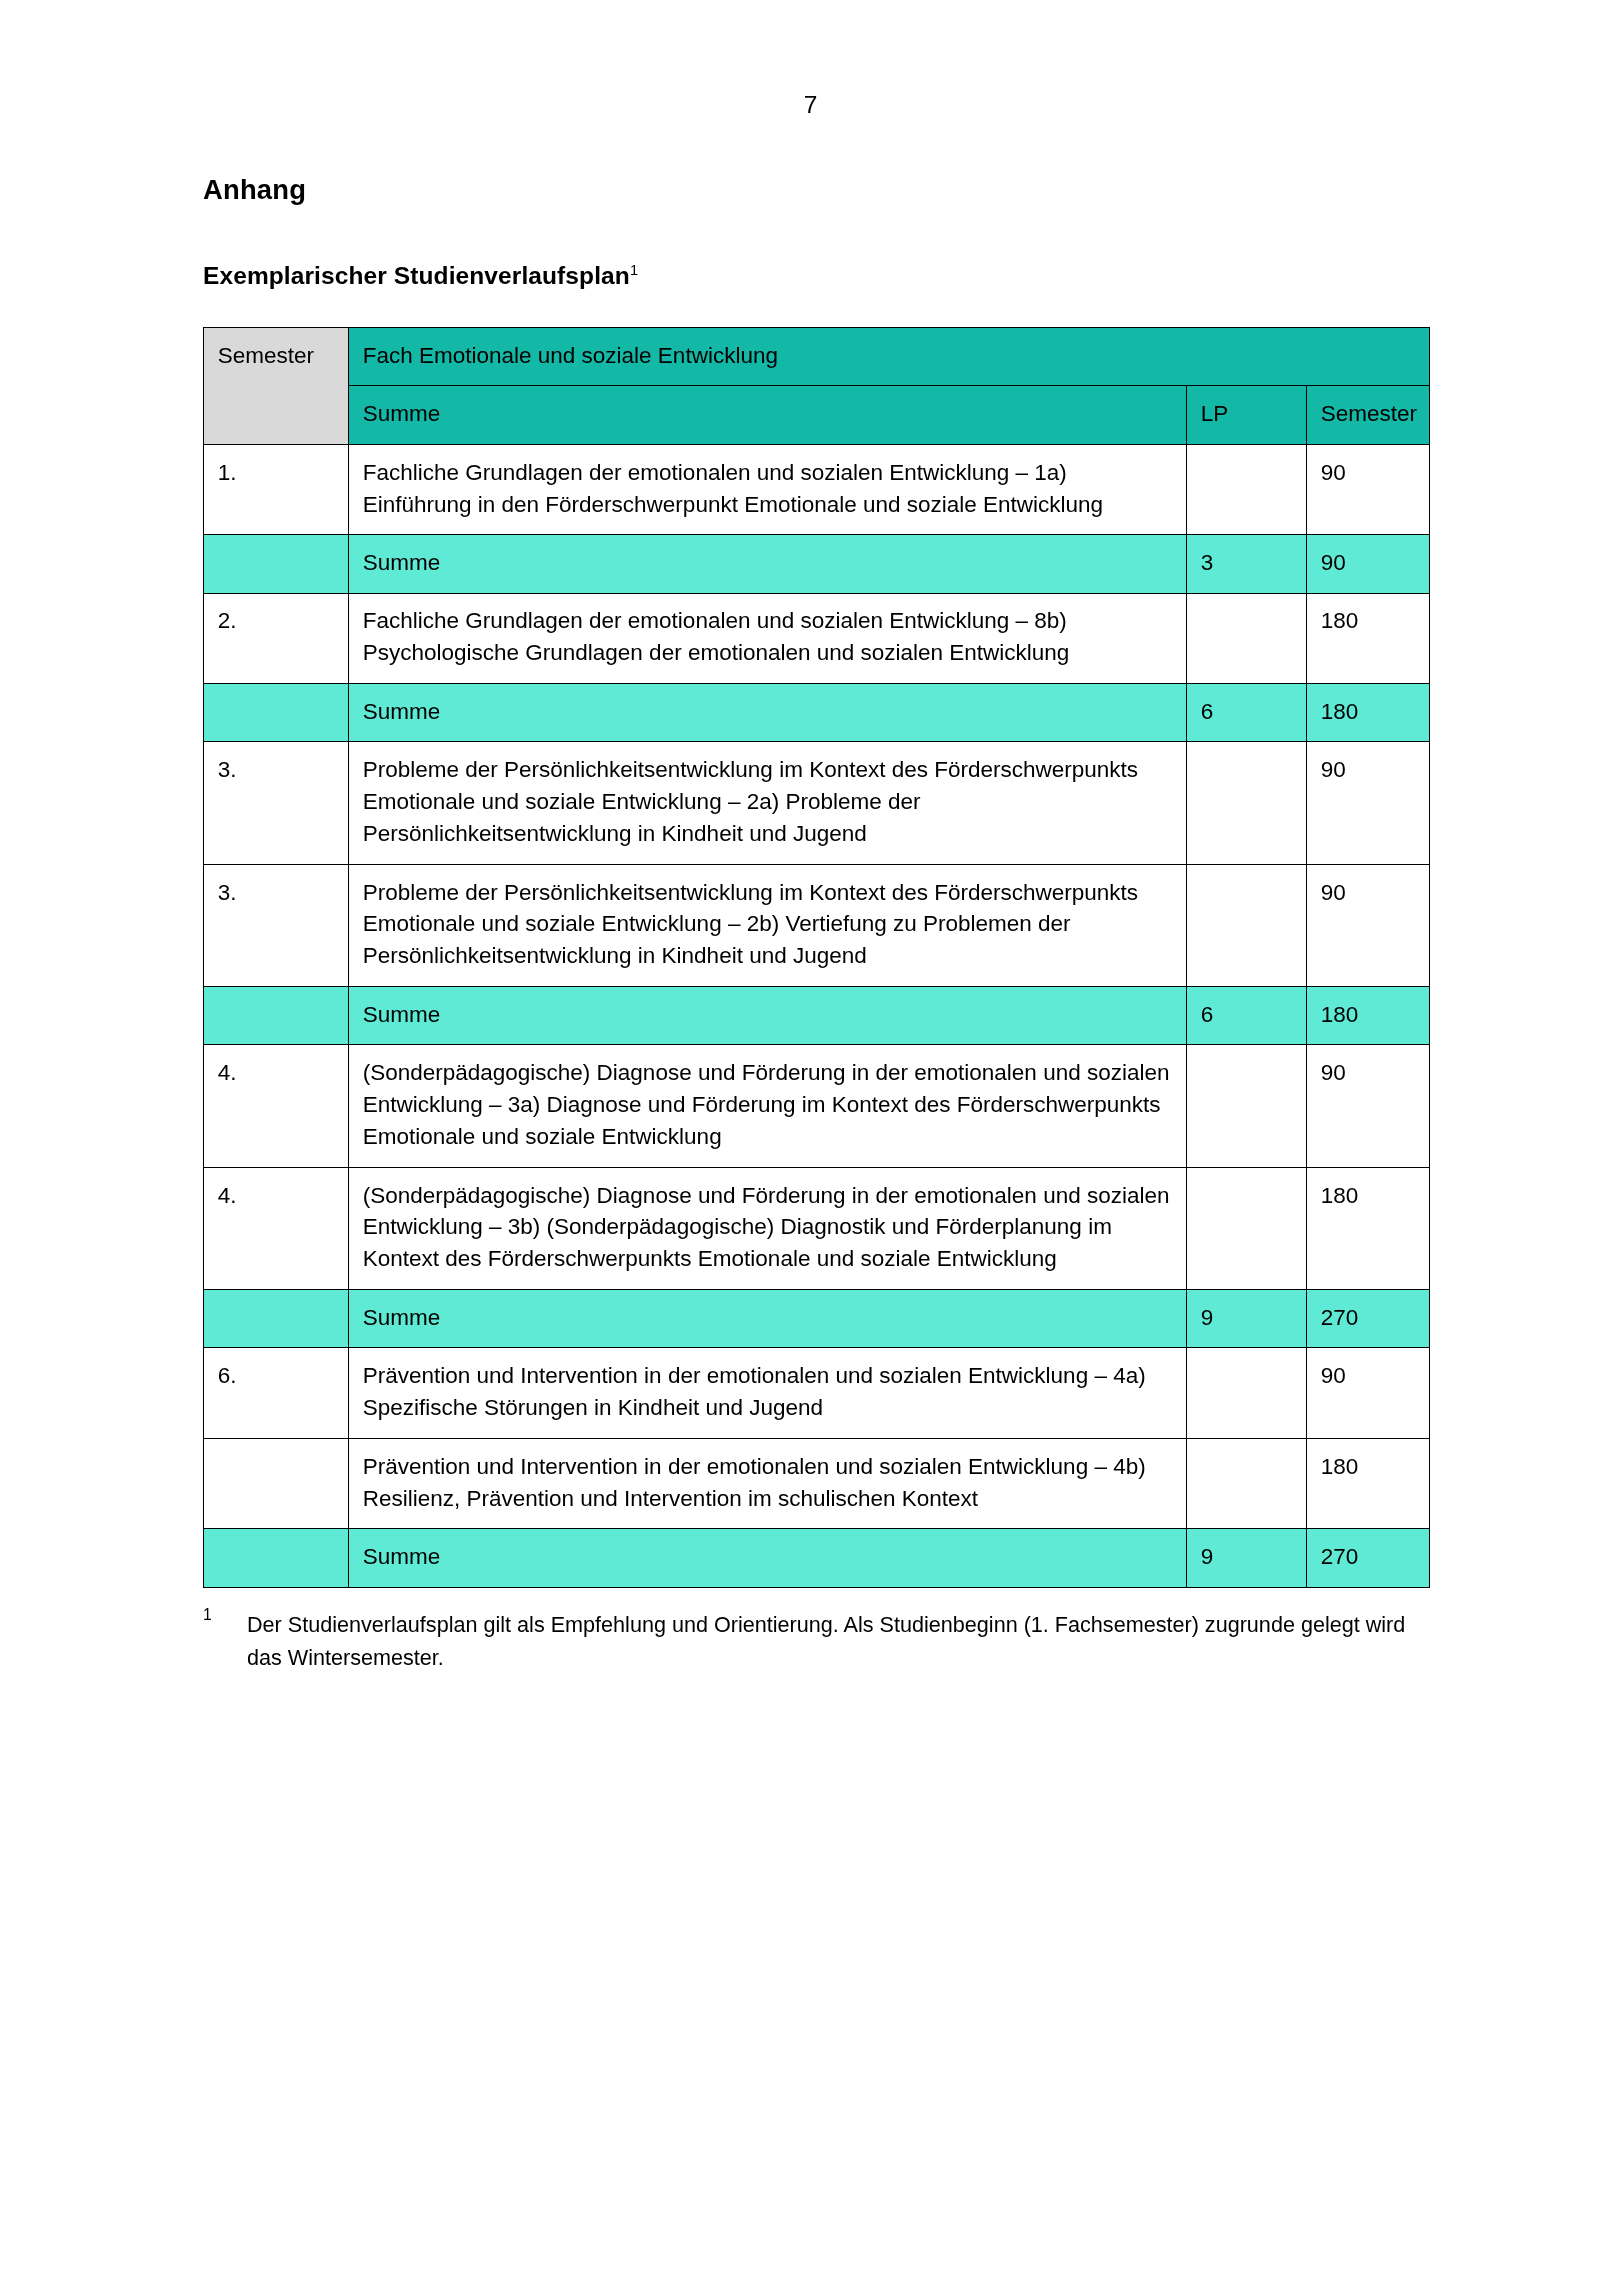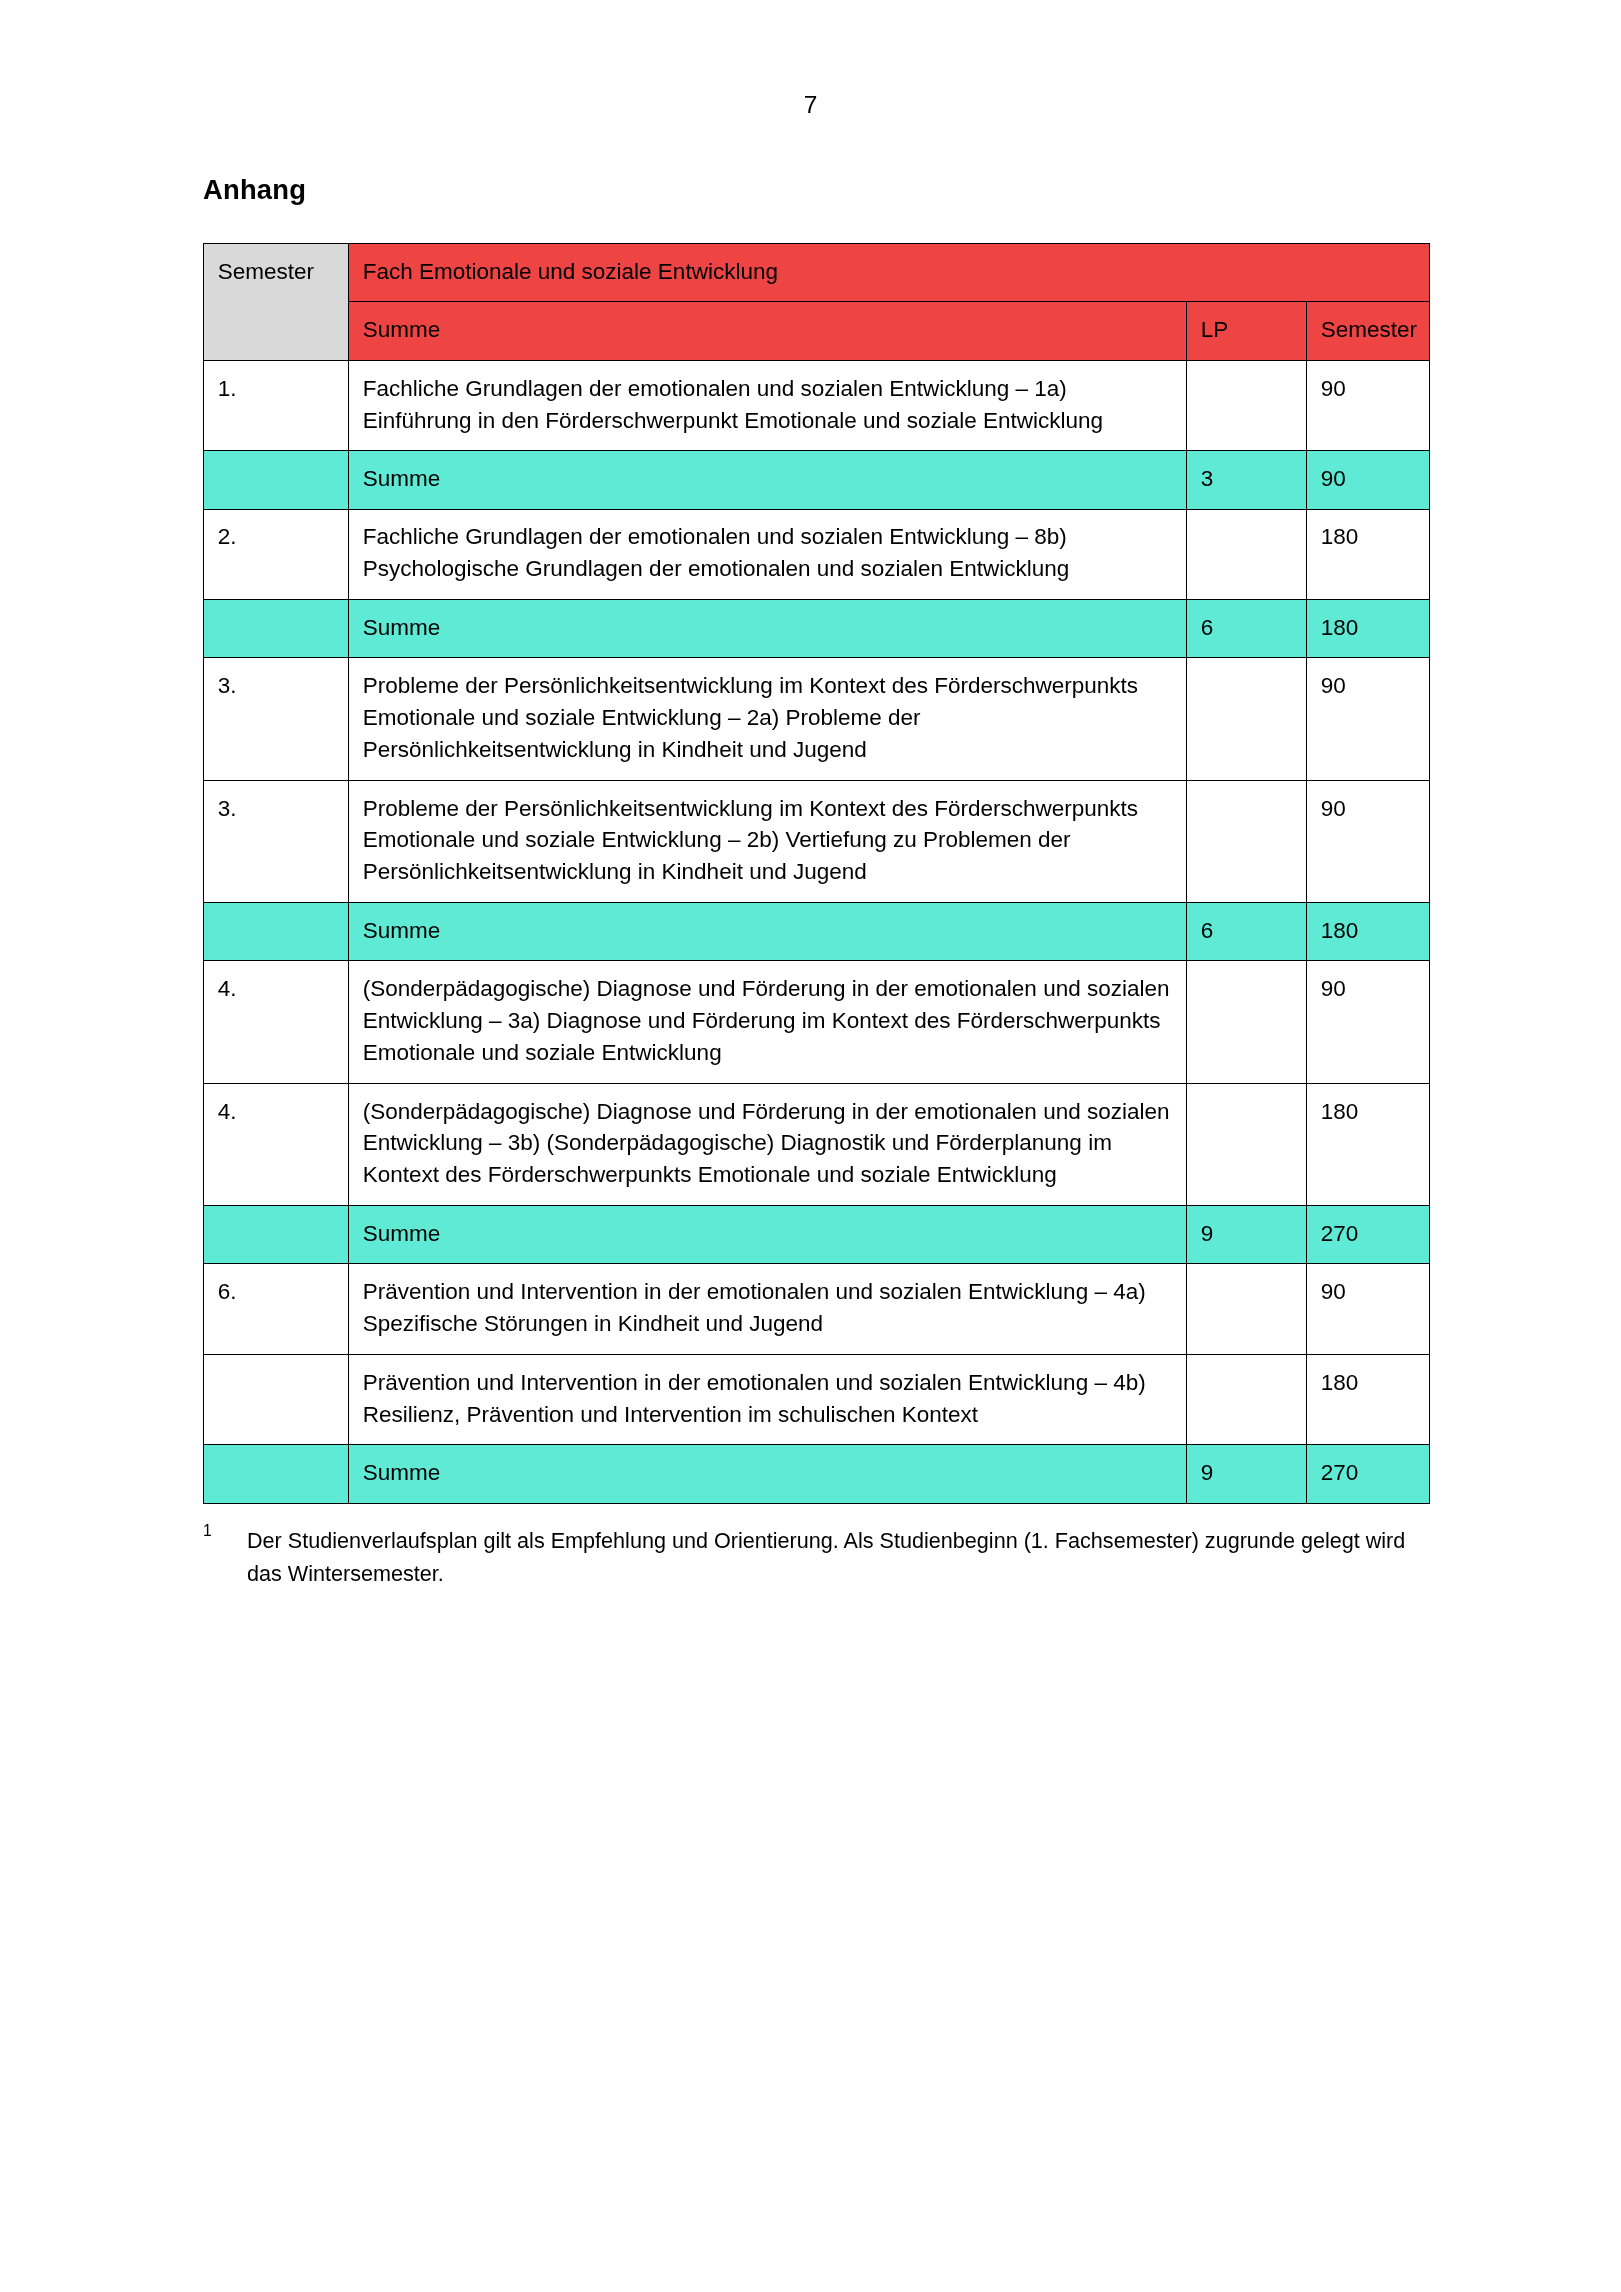--- a/index.html
+++ b/index.html
@@ -72,21 +72,21 @@
     line-height: 1.42;
     text-align: left;
     font-weight: normal;
   }
   .col-sem { width: 145px; }
   .col-mod { width: 838px; }
   .col-lp  { width: 120px; }
   .col-wl  { width: 123px; }
 
   .hdr {
-    background: #ef4444;
+    background: #14b8a6;
     font-weight: bold;
   }
   .hdr-sem {
     background: #d9d9d9;
     font-weight: bold;
     vertical-align: middle;
   }
   .sum-row td {
     background: #5eead4;
     font-weight: bold;
@@ -120,20 +120,23 @@
 <body>
 
 <div class="page">
 
   <div class="page-number">7</div>
 
   <div class="content">
 
     <h1 class="section-title">Anhang</h1>
 
+    <h2 class="sub-title">
+      <span>Exemplarischer Studienverlaufsplan</span><sup>1</sup>
+    </h2>
 
     <table class="plan">
       <colgroup>
         <col class="col-sem">
         <col class="col-mod">
         <col class="col-lp">
         <col class="col-wl">
       </colgroup>
       <thead>
         <tr>

